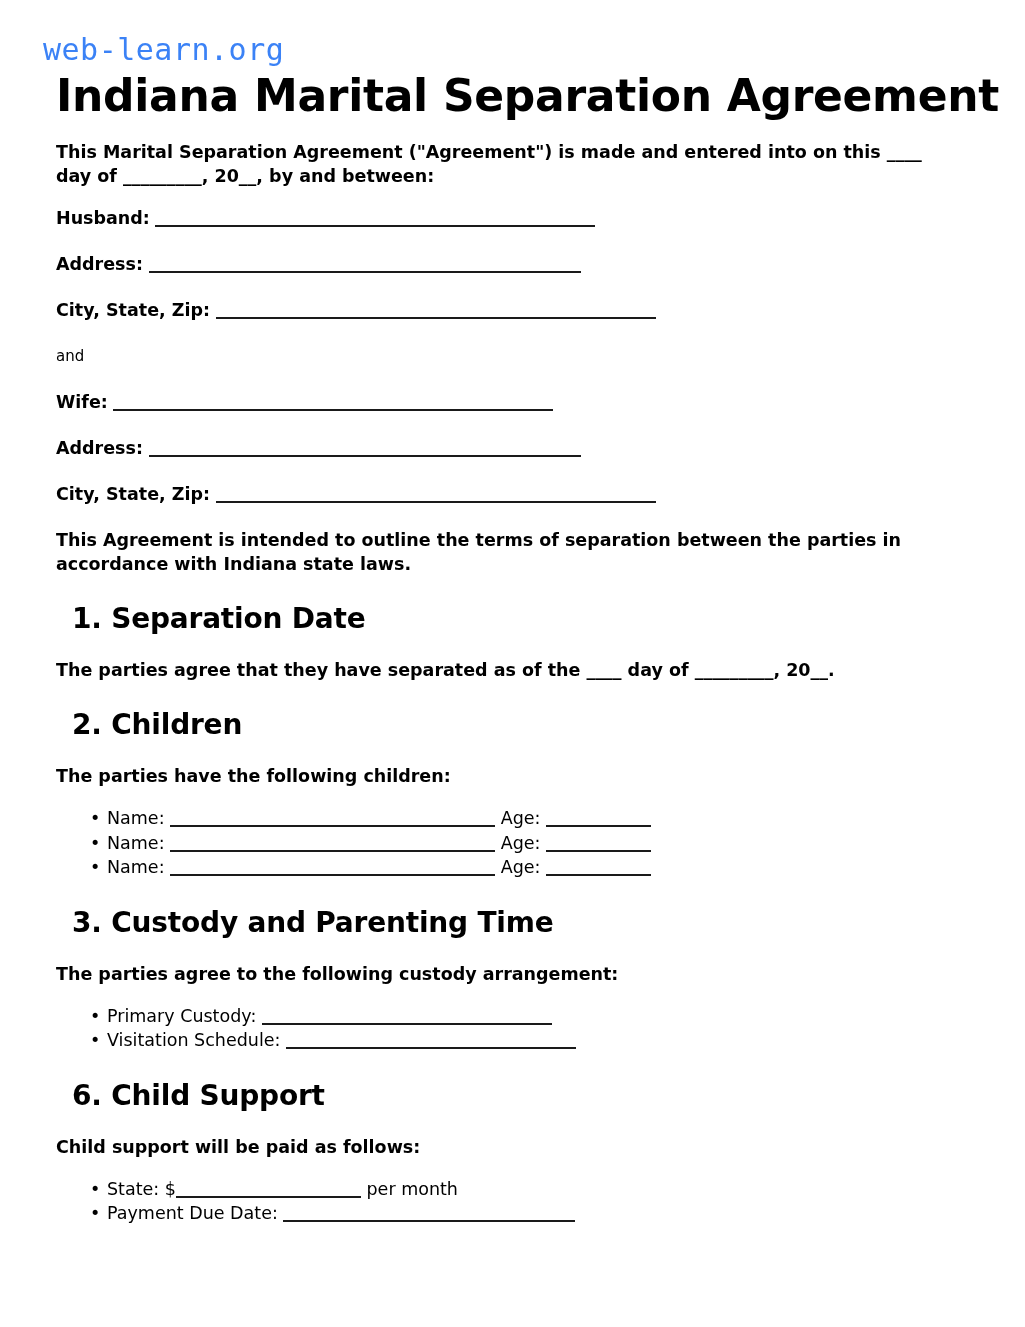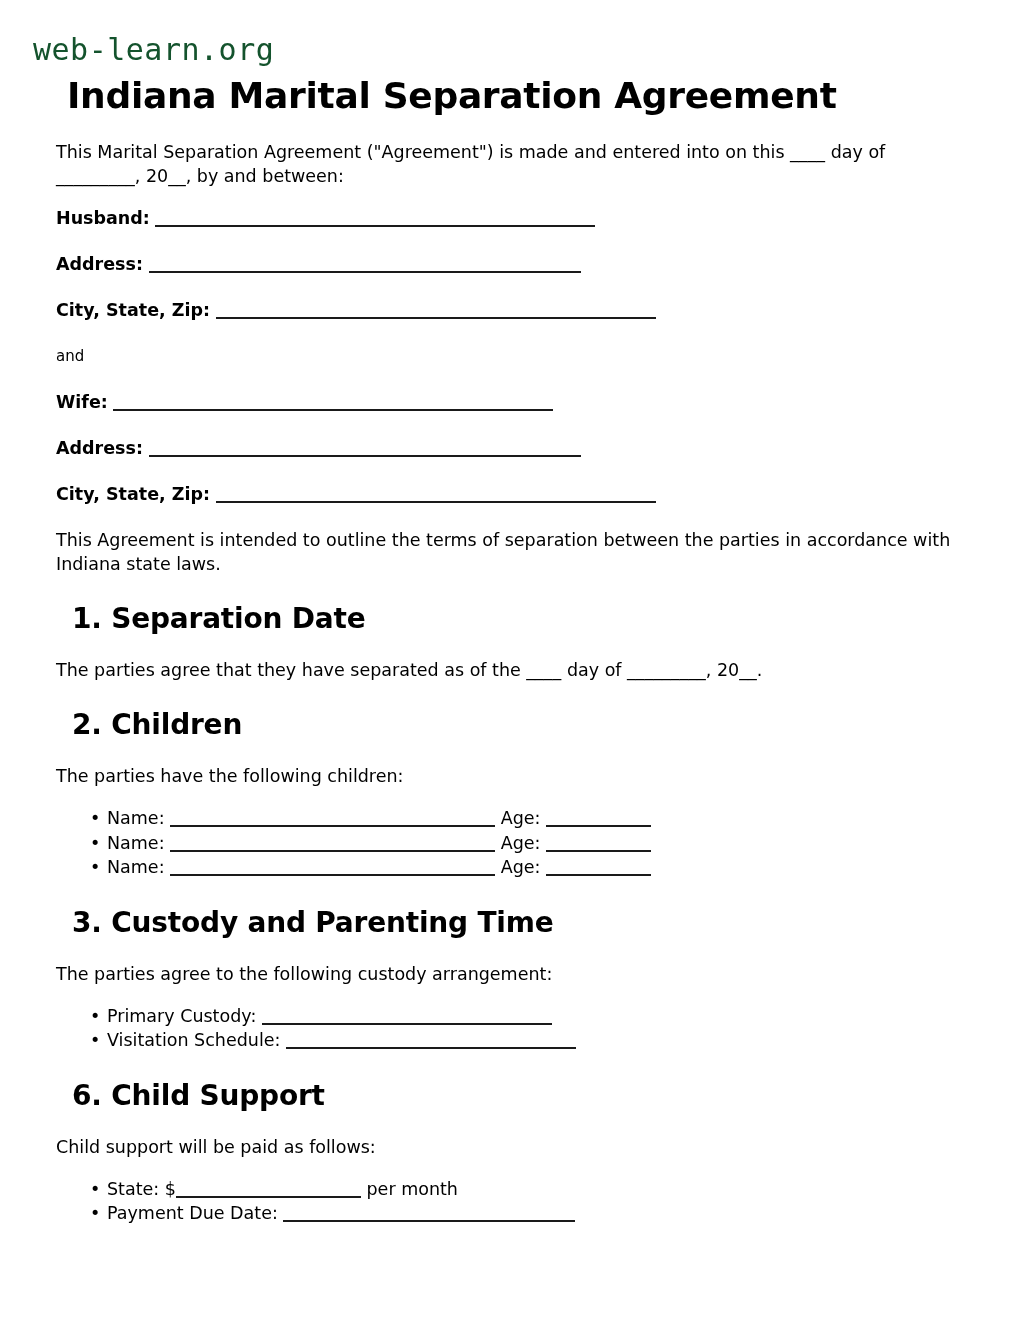--- a/index.html
+++ b/index.html
@@ -18,48 +18,48 @@
   }
   .page {
     position: relative;
     width: 1025px;
     height: 1327px;
     box-sizing: border-box;
     padding: 0;
   }
   .site-brand {
     position: absolute;
-    left: 33px;
+    left: 43px;
     top: 33px;
     font-family: "DejaVu Sans Mono", "Liberation Mono", monospace;
     font-size: 30px;
     line-height: 34px;
-    color: #14532d;
+    color: #3b82f6;
     letter-spacing: 0.5px;
     white-space: nowrap;
   }
   .content {
     position: absolute;
     left: 56px;
     top: 72px;
     width: 900px;
   }
   h1.doc-title {
-    font-size: 36px;
+    font-size: 44px;
     font-weight: bold;
     line-height: 48px;
-    margin: 0 0 20px 11px;
+    margin: 0 0 20px 0;
     letter-spacing: -0.3px;
     white-space: nowrap;
   }
   p.para {
     font-size: 17.5px;
     line-height: 24px;
     margin: 0 0 18px 0;
-    font-weight: normal;
+    font-weight: bold;
   }
   p.para.tight {
     margin-bottom: 16px;
   }
   .field-line {
     font-size: 17.5px;
     line-height: 24px;
     margin: 0 0 22px 0;
     white-space: nowrap;
   }

